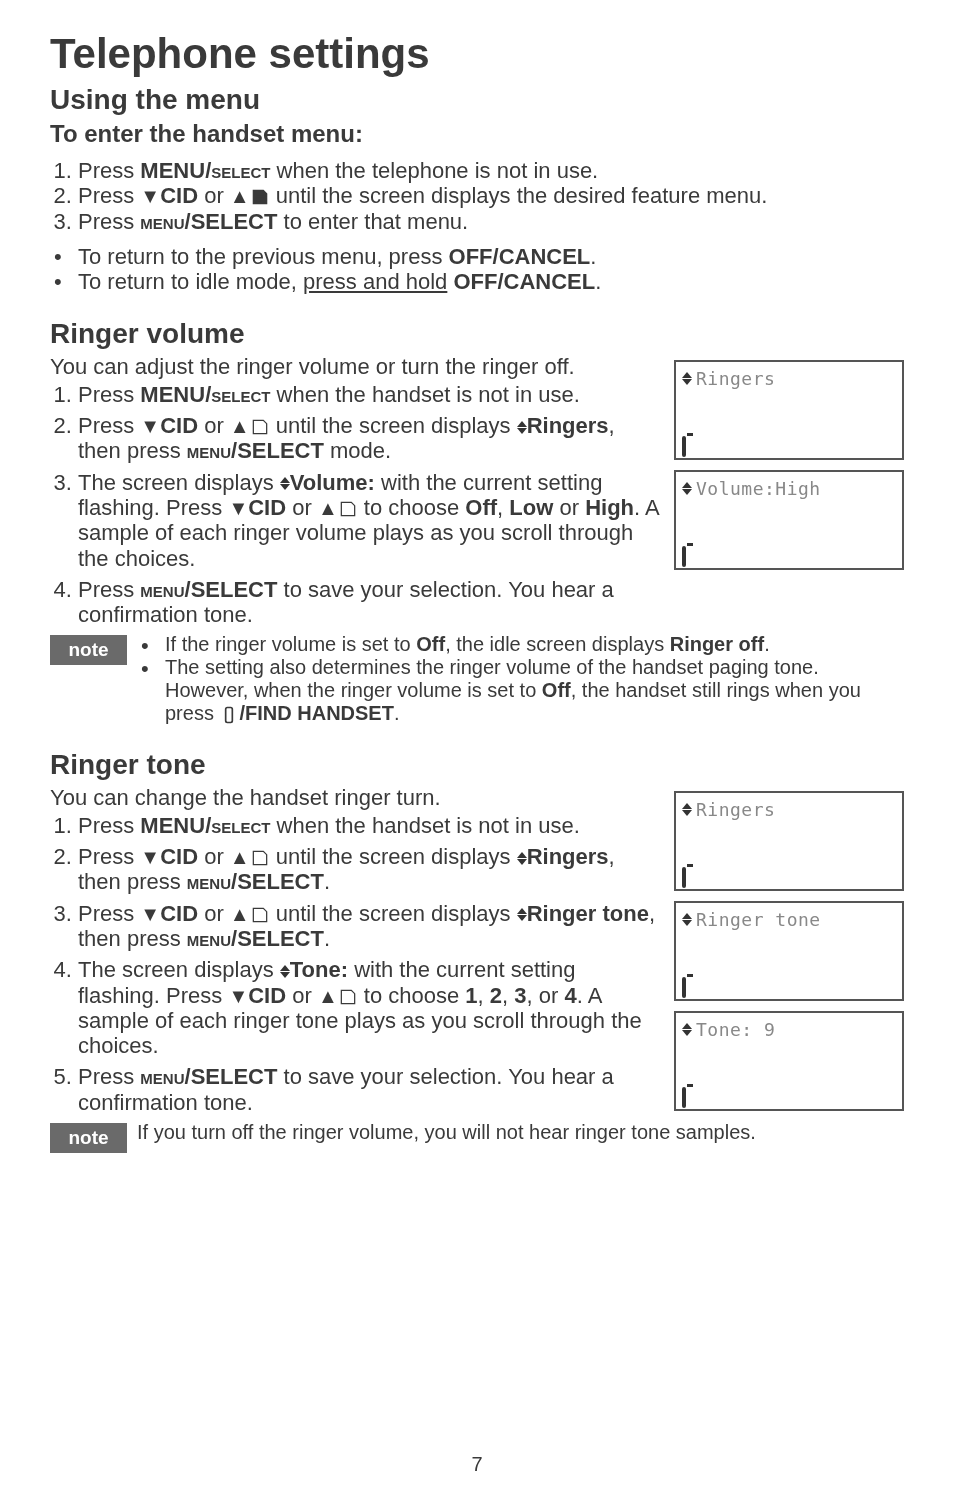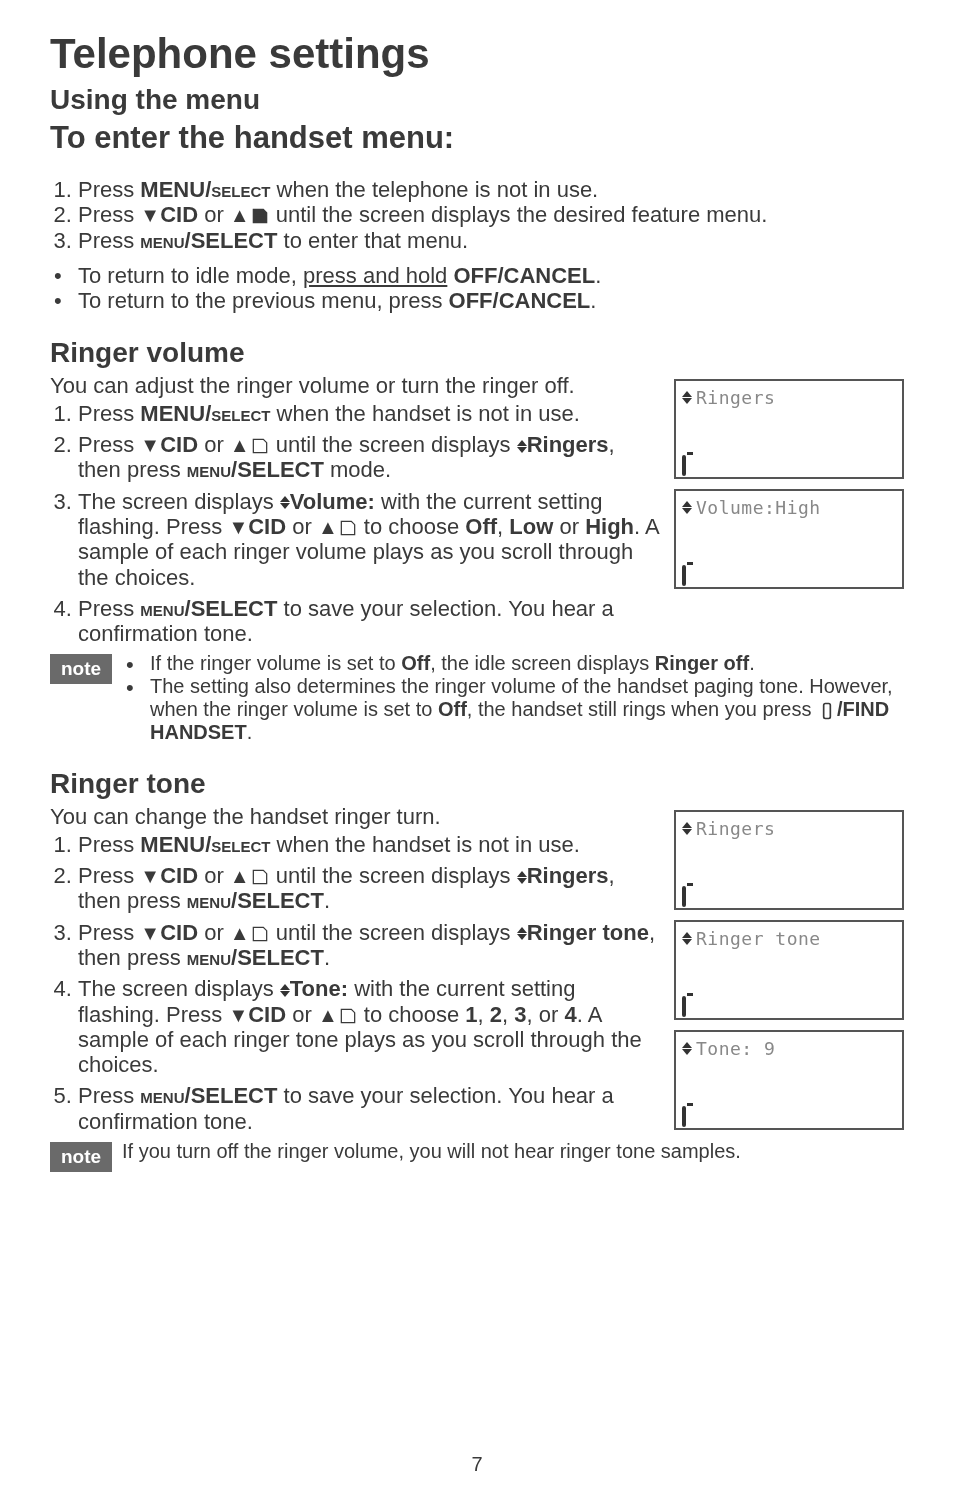--- a/index.html
+++ b/index.html
@@ -1,20 +1,20 @@
 <!DOCTYPE html>
 <html><head>
 <meta charset="utf-8">
 <style>
   * { box-sizing: border-box; margin: 0; padding: 0; }
   html, body { width: 954px; font-family: Arial, Helvetica, sans-serif; color: #3a3a3a; background: #fff; }
   body { padding: 30px 50px 50px 50px; position: relative; min-height: 1498px; }
   h1 { font-size: 42px; font-weight: bold; margin-bottom: 6px; }
   h2 { font-size: 28px; font-weight: bold; margin-top: 6px; margin-bottom: 4px; }
-  h3 { font-size: 31px; font-weight: bold; margin-bottom: 21px; }
+  h3 { font-size: 24px; font-weight: bold; margin-bottom: 10px; }
   p, li { font-size: 22px; line-height: 1.15; }
   ol { list-style: decimal; padding-left: 28px; }
   ul.bullets { list-style: none; padding-left: 0; }
   ul.bullets > li { position: relative; padding-left: 28px; }
   ul.bullets > li::before { content: "•"; position: absolute; left: 4px; font-size: 22px; }
   .b { font-weight: bold; }
   .lcd-font { font-family: "Lucida Console", monospace; letter-spacing: 0.5px; font-size: 18px; color: #888; }
   .row { display: flex; gap: 14px; align-items: flex-start; }
   .col-text { flex: 1; }
   .col-lcd  { width: 230px; display: flex; flex-direction: column; gap: 10px; margin-top: 6px; }
@@ -32,21 +32,21 @@
   }
   .lcd .batt::before {
     content: ""; position: absolute; top: -5px; left: 3px; width: 6px; height: 3px; background: #333;
   }
   .lcd .batt::after {
     content: ""; position: absolute; left: 2px; right: 2px; bottom: 2px; top: 2px;
     background: linear-gradient(to top, #333 0%, #333 60%, transparent 60%);
   }
   .note-row { display: flex; gap: 10px; align-items: flex-start; margin-top: 6px; }
   .note-badge {
-    background: #6a6a6a; color: #fff; font-weight: bold; font-size: 19px; padding: 4px 6px; width: 62px;
+    background: #6a6a6a; color: #fff; font-weight: bold; font-size: 19px; padding: 4px 6px; width: 77px;
     text-align: center; flex-shrink: 0; font-family: Arial, sans-serif; margin-top: 2px;
   }
   .note-body { flex: 1; }
   .note-body li, .note-body p { font-size: 20px; }
   .ul-underline { text-decoration: underline; }
   .page-num { position: absolute; bottom: 22px; left: 0; right: 0; text-align: center; font-size: 20px; }
   .spacer { height: 18px; }
   .small-glyph { font-size: 20px; vertical-align: baseline; }
   svg.inline-icon { vertical-align: middle; width: 20px; height: 20px; }
 </style>
@@ -65,24 +65,24 @@
     <span>Press </span><span class="small-glyph">▼</span><span class="b">CID</span><span> or </span><span class="small-glyph">▲</span><svg class="inline-icon" viewBox="0 0 24 24">
         <path fill="#3a3a3a" d="M4 4h12l4 4v12H4z M4 4v16 M8 9h8 M8 13h8 M8 17h5" stroke="#3a3a3a" stroke-width="1.5"></path>
       </svg><span> until the screen displays the desired feature menu.</span>
   </li>
   <li>
     <span>Press </span><span class="b" style="font-variant:small-caps">menu</span><span class="b">/SELECT</span><span> to enter that menu.</span>
   </li>
 </ol>
 <ul class="bullets" style="margin-top:10px;">
   <li>
+    <span>To return to the previous menu, press </span><span class="b">OFF/CANCEL</span><span>.</span>
+  </li>
+  <li>
     <span>To return to idle mode, </span><span class="ul-underline">press and hold</span><span> </span><span class="b">OFF/CANCEL</span><span>.</span>
-  </li>
-  <li>
-    <span>To return to the previous menu, press </span><span class="b">OFF/CANCEL</span><span>.</span>
   </li>
 </ul>
 
 <div class="spacer"></div>
 
 <h2>Ringer volume</h2>
 <div class="row">
   <div class="col-text">
     <p>You can adjust the ringer volume or turn the ringer off.</p>
     <ol style="margin-top:2px;">

